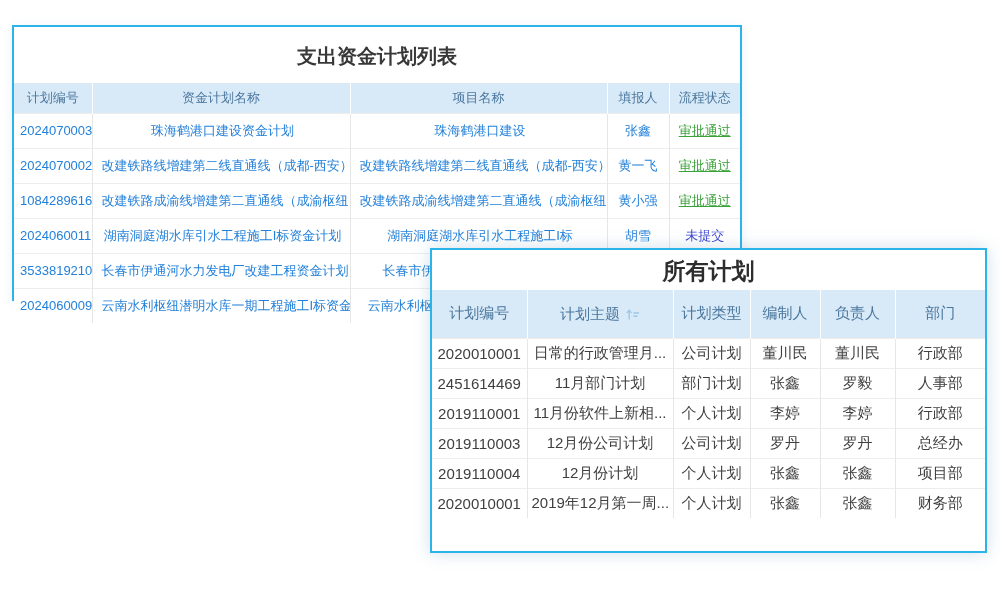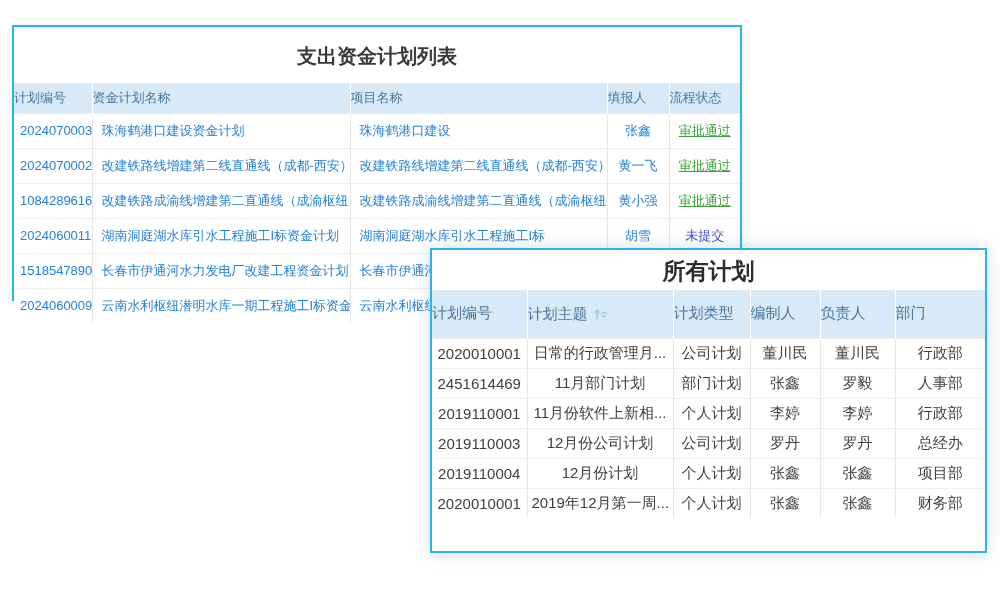--- a/index.html
+++ b/index.html
@@ -11,33 +11,33 @@
   .fund-panel { left:12px; top:25px; width:730px; height:276px;
     box-shadow:0 2px 10px rgba(110,160,200,.15); z-index:1; }
   .plans-panel { left:430px; top:248px; width:557px; height:305px;
     box-shadow:0 0 16px rgba(90,140,175,.28); z-index:2; }
 
   .panel-title { text-align:center; font-weight:bold; color:#383838; }
   .fund-panel .panel-title { height:56px; line-height:58px; font-size:20px; }
   .plans-panel .panel-title { height:40px; line-height:42px; font-size:23px; color:#2d2d2d; }
 
   table.grid { width:100%; border-collapse:collapse; table-layout:fixed; }
-  .grid th { background:#d8eaf8; color:#4a769d; font-weight:normal; text-align:left;
+  .grid th { background:#d8eaf8; color:#4a769d; font-weight:normal; text-align:center;
     white-space:nowrap; overflow:hidden; }
   .fund-grid th { height:30px; font-size:13px; }
   .plans-grid th { height:48px; font-size:15px; }
   .grid th + th { border-left:1px solid rgba(255,255,255,.9); }
   .grid td { background:#ffffff; text-align:center; white-space:nowrap; overflow:hidden;
     border-top:1px solid #ededed; }
   .grid td + td { border-left:1px solid #e6e6e6; }
   .fund-grid td { height:31px; font-size:13px; padding:8px 6px; }
   .plans-grid td { height:30px; font-size:15px; color:#3f3f3f; padding:0 4px;margin-left:48px; }
 
   .fund-grid td.link { color:#2380d9; }
-  .fund-grid td.left { text-align:left; padding-left:9px; }
+  .fund-grid td.left { text-align:center; padding-left:9px; }
   .fund-grid td.status { color:#3f3f3f; }
   .fund-grid td.status.approved { color:#3aa23a; text-decoration:underline; }
   .fund-grid td.status.unsubmitted { color:#3c46cf; }
 
   .th-flex { display:inline-flex; align-items:center; gap:5px; vertical-align:middle; }
   .sort-icon { display:inline-block; width:15px; height:14px; }
 </style>
 </head>
 <body>
 
@@ -85,21 +85,21 @@
     <td class="status approved">审批通过</td>
   </tr>
           <tr class="grid-row">
     <td class="link">2024060011</td>
     <td class="link left">湖南洞庭湖水库引水工程施工I标资金计划</td>
     <td class="link left">湖南洞庭湖水库引水工程施工I标</td>
     <td class="link">胡雪</td>
     <td class="status unsubmitted">未提交</td>
   </tr>
           <tr class="grid-row">
-    <td class="link">1518547890</td>
+    <td class="link">3533819210</td>
     <td class="link left">长春市伊通河水力发电厂改建工程资金计划</td>
     <td class="link left">长春市伊通河水力发电厂改建工程</td>
     <td class="link"></td>
     <td class="status"></td>
   </tr>
           <tr class="grid-row">
     <td class="link">2024060009</td>
     <td class="link left">云南水利枢纽潜明水库一期工程施工I标资金计划</td>
     <td class="link left">云南水利枢纽潜明水库一期工程施工I标</td>
     <td class="link"></td>

